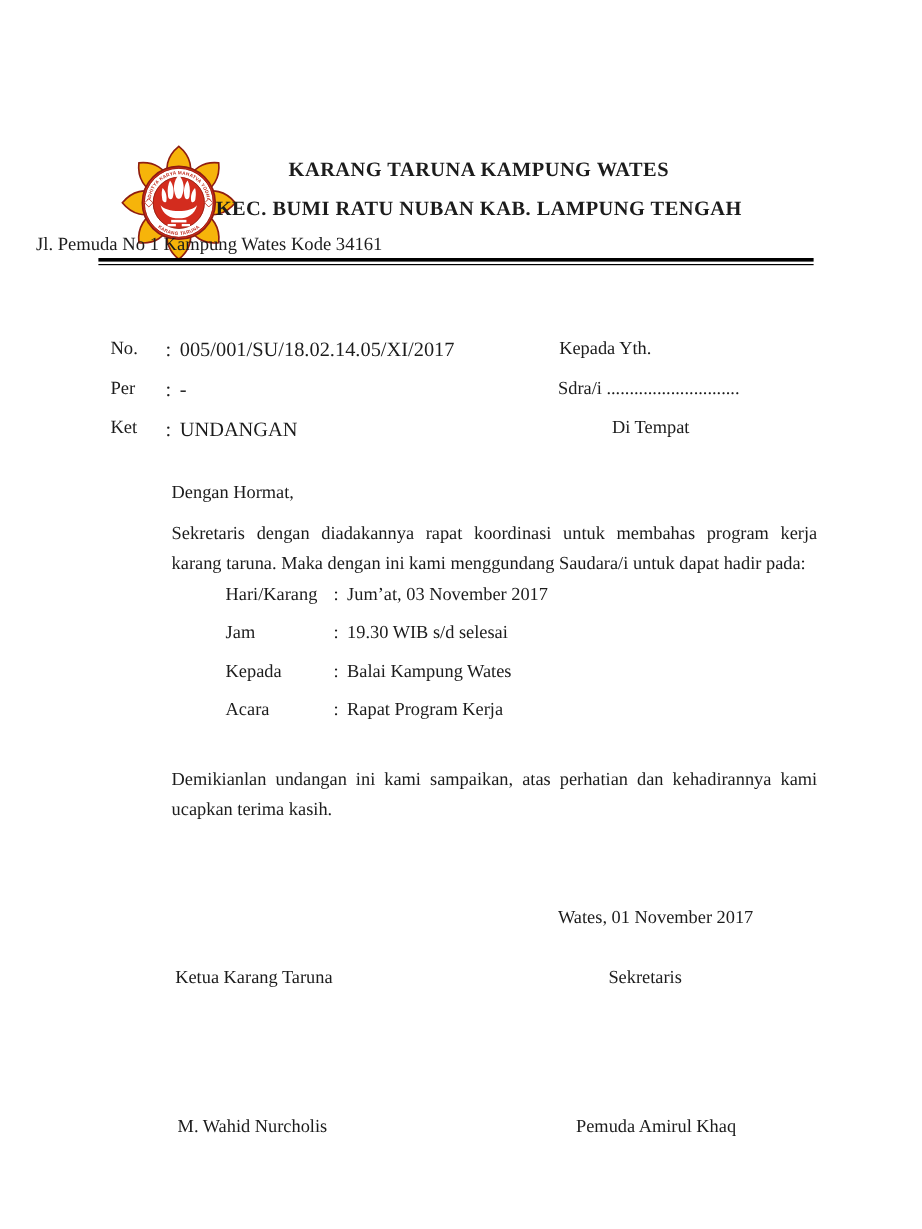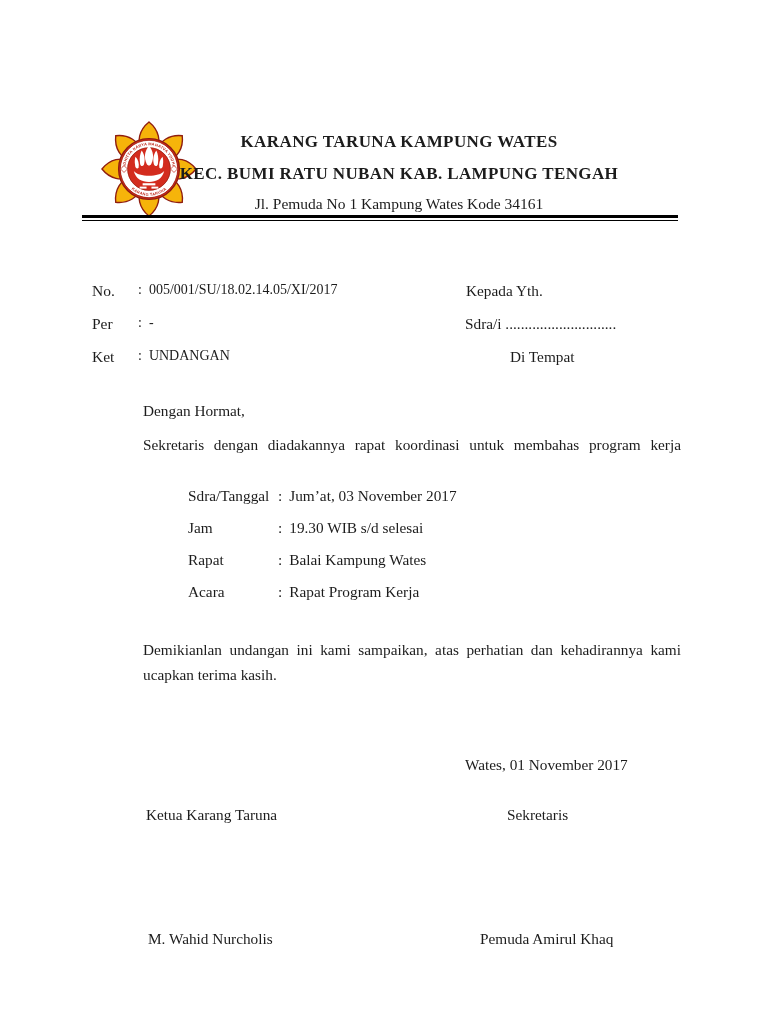--- a/index.html
+++ b/index.html
@@ -9,28 +9,28 @@
     background:#ffffff;
     font-family:"Liberation Serif", serif;
     color:#1c1c1c;
     overflow:hidden;
   }
   .abs { position:absolute;margin-top:44px; }
 
   
   .hdr-line { width:768px; text-align:center; font-weight:bold; font-size:17px; letter-spacing:.4px; }
   .hdr-line.center-offset { padding-left:30px; box-sizing:border-box; }
-  .hdr-address { width:768px; text-align:center; font-size:15.5px; padding-left:30px; box-sizing:border-box; }
+  .hdr-address { width:768px; font-size:15.5px; padding-left:30px; box-sizing:border-box; }
   .double-rule { left:82px; top:171px; width:596px; height:8px;
     border-top:3.5px solid #000; }
   .double-rule::after { content:""; display:block; margin-top:2px; height:0; border-top:1.8px solid #000; }
 
   
   .ref-label { font-size:15.5px; }
-  .ref-colon-val { font-size:14px; }
+  .ref-colon-val { font-size:17px; }
   .colon { display:inline-block; margin-right:7px; }
 
   .body-text { font-size:15.3px; }
   .jline { width:538px; text-align:justify; text-align-last:justify; white-space:nowrap; font-size:15.3px; }
   .nline { white-space:nowrap; font-size:15.3px; }
 
   .detail-label { position:absolute; left:0; font-size:15.3px; }
   .detail-val   { position:absolute; left:90px; font-size:15.3px; }
 
   .sig { font-size:15.3px; white-space:nowrap; }
@@ -109,31 +109,32 @@
     <span class="colon">:</span><span>UNDANGAN</span>
   </div>
 
   <div class="abs body-text" style="left:466px; top:238px;">Kepada Yth.</div>
   <div class="abs body-text" style="left:465px; top:271px;">Sdra/i .............................</div>
   <div class="abs body-text" style="left:510px; top:304px;">Di Tempat</div>
 
   <div class="abs body-text" style="left:143px; top:358px;">Dengan Hormat,</div>
 
   <div class="abs jline" style="left:143px; top:392px;">Sekretaris dengan diadakannya rapat koordinasi untuk membahas program kerja</div>
+  <div class="abs nline" style="left:143px; top:417px;">karang taruna. Maka dengan ini kami menggundang Saudara/i untuk dapat hadir pada:</div>
 
   <div class="abs" style="left:188px; top:443px; width:420px; height:20px;">
-    <span class="detail-label">Sdra/Tanggal</span>
+    <span class="detail-label">Hari/Karang</span>
     <span class="detail-val"><span class="colon">:</span><span>Jum’at, 03 November 2017</span></span>
   </div>
   <div class="abs" style="left:188px; top:475px; width:420px; height:20px;">
     <span class="detail-label">Jam</span>
     <span class="detail-val"><span class="colon">:</span><span>19.30 WIB s/d selesai</span></span>
   </div>
   <div class="abs" style="left:188px; top:507px; width:420px; height:20px;">
-    <span class="detail-label">Rapat</span>
+    <span class="detail-label">Kepada</span>
     <span class="detail-val"><span class="colon">:</span><span>Balai Kampung Wates</span></span>
   </div>
   <div class="abs jline" style="left:143px; top:597px;">Demikianlan undangan ini kami sampaikan, atas perhatian dan kehadirannya kami</div>
 
   <div class="abs" style="left:188px; top:539px; width:420px; height:20px;">
     <span class="detail-label">Acara</span>
     <span class="detail-val"><span class="colon">:</span><span>Rapat Program Kerja</span></span>
   </div>
   <div class="abs nline" style="left:143px; top:622px;">ucapkan terima kasih.</div>
 

